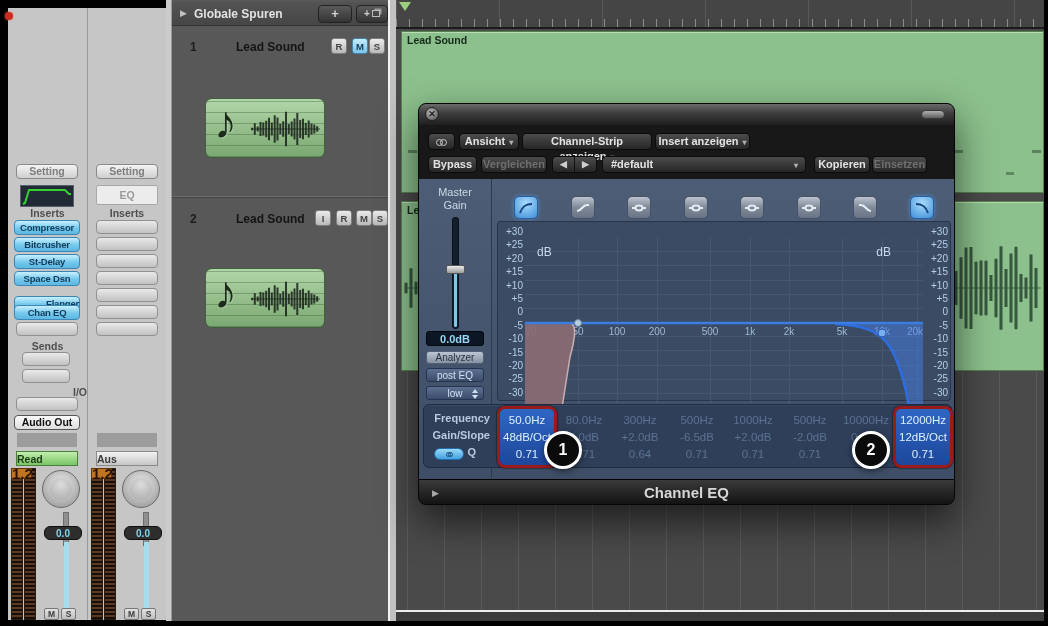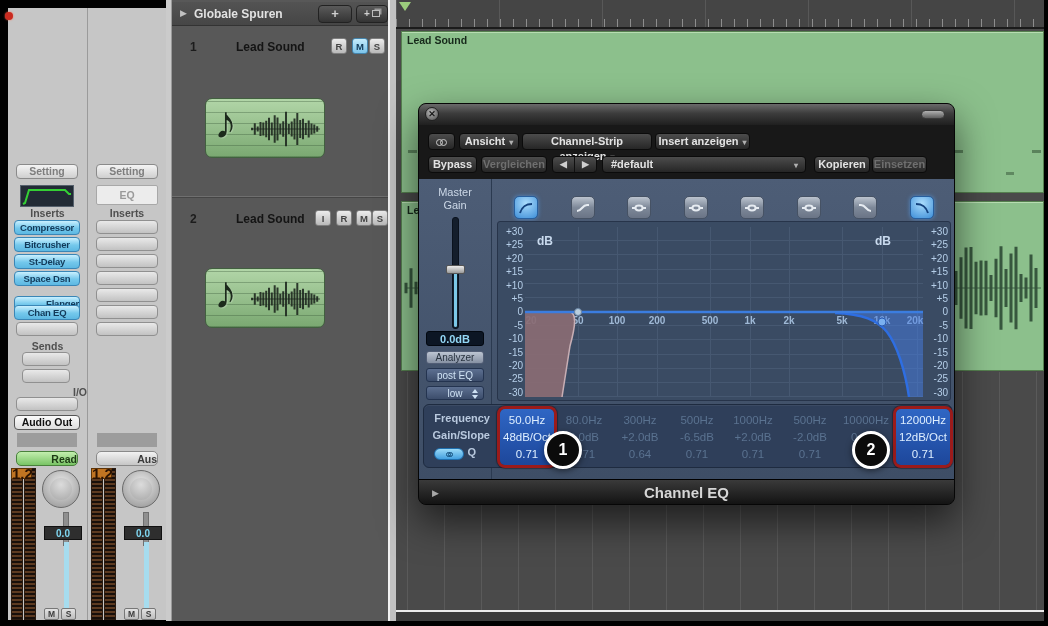--- a/index.html
+++ b/index.html
@@ -18,35 +18,35 @@
   .mx-lbl{position:absolute;width:100%;text-align:center;font-size:10.5px;font-weight:bold;color:#4f4f4f;}
   .slot{position:absolute;left:8px;width:62px;height:14px;border:1px solid #909090;border-radius:4px;
     background:linear-gradient(#e9e9e9,#c2c2c2);}
   .chip{position:absolute;left:6px;width:66px;height:15px;border:1px solid #3a86b6;border-radius:4px;
     background:linear-gradient(#c9f0ff,#74c8ec 55%,#5db8e2);font-size:9.5px;font-weight:bold;color:#123a5a;
     text-align:center;line-height:14px;letter-spacing:-0.2px;}
   #thumbEq{left:12px;top:177px;width:54px;height:22px;background:#222b35;border:1px solid #55606c;}
   #eqbox{left:8px;top:177px;width:62px;height:20px;background:#ececec;border:1px solid #a8a8a8;border-radius:2px;
     font-size:10.5px;font-weight:bold;color:#9a9a9a;text-align:center;line-height:19px;}
   .graybox{position:absolute;left:9px;top:425px;width:60px;height:14px;background:#9c9c9c;}
-  .autobtn{position:absolute;left:8px;top:443px;width:62px;height:15px;border-radius:5px;font-size:10.5px;
-    font-weight:bold;text-align:right;line-height:14px;}
+  .autobtn{position:absolute;left:8px;top:443px;width:62px;height:15px;border-radius:0;font-size:10.5px;
+    font-weight:bold;text-align:left;line-height:14px;}
   .auto-read{background:linear-gradient(#c2eeae,#79c465);border:1px solid #49813c;color:#1c3a14;}
   .auto-aus{background:linear-gradient(#f2f2f2,#c6c6c6);border:1px solid #8a8a8a;color:#3a3a3a;}
   .meter{position:absolute;top:460px;width:12px;height:152px;
     background:repeating-linear-gradient(0deg,#170f0b 0 2px,#5c3a21 2px 4px);border:1px solid #2a1c12;}
   .badge{position:absolute;left:3px;top:460px;width:21px;height:11px;background:#c07422;border:1px solid #5e3408;
     color:#2a1202;font-size:15px;font-weight:bold;text-align:center;line-height:10px;z-index:3;}
   .knob{position:absolute;left:34px;top:462px;width:38px;height:38px;border-radius:50%;
     background:radial-gradient(circle at 50% 38%,#ededed,#8e8e8e);border:1px solid #6a6a6a;}
   .knob::after{content:"";position:absolute;left:7px;top:7px;width:22px;height:22px;border-radius:50%;
     background:radial-gradient(circle at 50% 30%,#dcdcdc,#a8a8a8);}
   .fstem{position:absolute;left:55px;top:504px;width:6px;height:34px;background:#8f8f8f;border:1px solid #6f6f6f;}
   .fval{position:absolute;left:36px;top:518px;width:38px;height:14px;background:#2e2e2e;border:1px solid #111;
-    border-radius:0;color:#7fd7f2;font-size:10px;font-weight:bold;text-align:center;line-height:13px;z-index:3;}
+    border-radius:6px;color:#7fd7f2;font-size:10px;font-weight:bold;text-align:center;line-height:13px;z-index:3;}
   .fcyan{position:absolute;left:56px;top:534px;width:5px;height:70px;background:#a6dcee;}
   .msbtn{position:absolute;top:600px;width:15px;height:12px;border:1px solid #777;border-radius:2px;
     background:linear-gradient(#e2e2e2,#bdbdbd);font-size:8.5px;font-weight:bold;color:#3c3c3c;
     text-align:center;line-height:11px;}
 
   
   #tracklist{left:166px;top:0;width:222px;height:626px;background:#585858;}
   #tl-scrollA{position:absolute;left:0;top:0;width:6px;height:100%;background:#cbcbcb;border-right:1px solid #9a9a9a;}
   #tl-inner{position:absolute;left:6px;top:0;width:216px;height:100%;}
   #tl-header{position:absolute;left:0;top:2px;width:100%;height:24px;background:linear-gradient(#535353,#464646);
@@ -160,22 +160,22 @@
     box-shadow:0 0 4px rgba(90,170,255,.6);}
   .bandbtn svg{stroke:#e6ebf1;stroke-width:2;fill:none;}
   .bandbtn.on svg{stroke:#14427e;}
 
   #graph{position:absolute;left:78px;top:42px;width:454px;height:180px;background:#3a4b63;
     border:1px solid #27344a;border-radius:3px;}
   .scale{position:absolute;top:4px;width:24px;height:172px;display:flex;flex-direction:column;
     justify-content:space-between;font-size:10px;color:#b6cfe9;}
   #scaleL{left:1px;align-items:flex-end;}
   #scaleR{right:2px;align-items:flex-end;}
-  #plot{position:absolute;left:27px;top:5px;width:398px;height:170px;
-    background:repeating-linear-gradient(0deg,#465871 0 1px,transparent 1px 14.16px);font-weight:bold;}
+  #plot{position:absolute;left:27px;top:16px;width:398px;height:170px;
+    background:repeating-linear-gradient(0deg,#465871 0 1px,transparent 1px 14.16px);}
   .vl{position:absolute;top:0;width:1px;height:100%;background:#465871;}
   .dbcorner{position:absolute;top:7px;font-size:12px;color:#c9daee;}
   .flabel{position:absolute;top:88px;font-size:10px;color:#9fb9d6;transform:translateX(-50%);}
   #plot svg{position:absolute;inset:0;}
 
   #params{position:absolute;left:4px;top:225px;width:529px;height:64px;background:#2f3f5a;
     border:1px solid #1e2b40;border-radius:6px;box-shadow:inset 0 1px 0 rgba(255,255,255,.06);}
   .plab{position:absolute;left:0;width:66px;text-align:right;font-size:11px;font-weight:600;color:#b9c9de;}
   #qpill{position:absolute;left:10px;top:43px;width:30px;height:12px;border-radius:6px;
     background:linear-gradient(#9adaf8,#44a0e0);border:1px solid #1f6fae;text-align:center;line-height:9px;}

